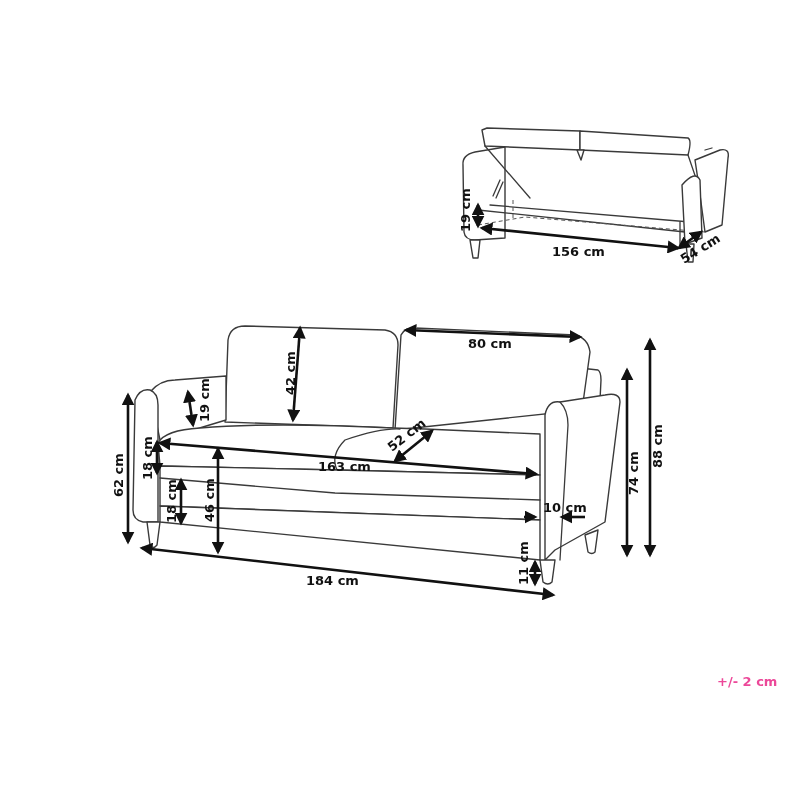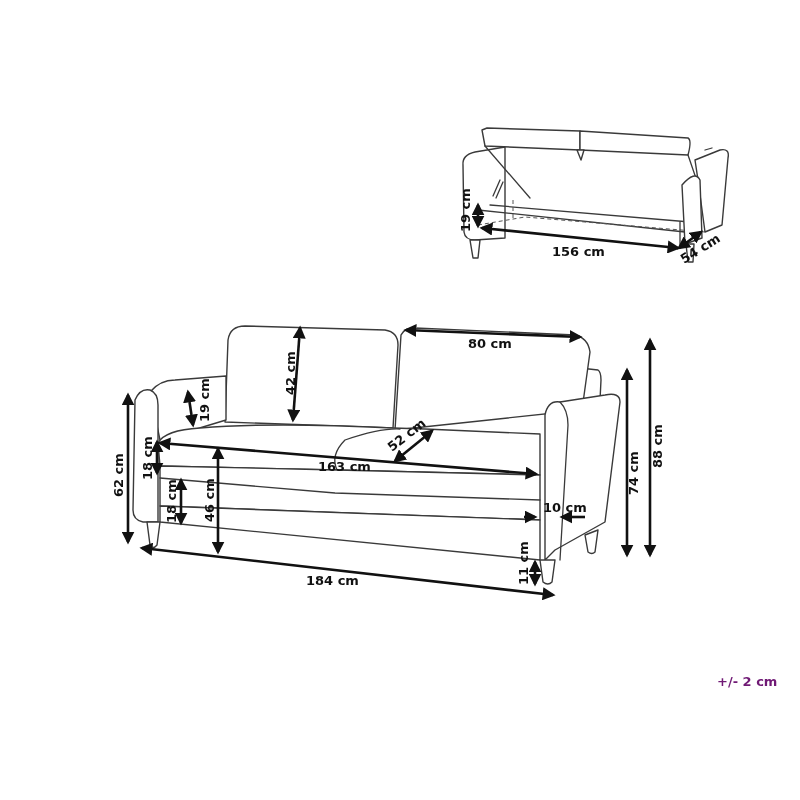--- a/index.html
+++ b/index.html
@@ -3,21 +3,21 @@
 <meta charset="utf-8">
 <style>
   html, body { margin: 0; padding: 0; background: #ffffff; }
   body { width: 800px; height: 800px; position: relative; overflow: hidden; font-family: "DejaVu Sans", sans-serif; }
   svg { position: absolute; left: 0; top: 0; }
   .ln { fill: #ffffff; stroke: #3a3a3a; stroke-width: 1.4; stroke-linejoin: round; stroke-linecap: round; }
   .ln2 { fill: none; stroke: #3a3a3a; stroke-width: 1.3; stroke-linecap: round; }
   .dash { fill: none; stroke: #555; stroke-width: 1; stroke-dasharray: 4 3; }
   .dim { stroke: #111; stroke-width: 2.6; fill: none; }
   .lbl { font-family: "DejaVu Sans", sans-serif; font-weight: bold; font-size: 13px; fill: #111; }
-  .tol { position: absolute; left: 717px; top: 674px; font-weight: bold; font-size: 13px; color: #701a75; font-family: "DejaVu Sans", sans-serif; }
+  .tol { position: absolute; left: 717px; top: 674px; font-weight: bold; font-size: 13px; color: #ec4899; font-family: "DejaVu Sans", sans-serif; }
 </style>
 </head>
 <body>
 
 <svg width="800" height="800" viewBox="0 0 800 800">
   <defs>
     <marker id="ah" viewBox="0 0 10 10" refX="8" refY="5" markerWidth="5" markerHeight="5" orient="auto-start-reverse">
       <path d="M0,0 L10,5 L0,10 z" fill="#111"></path>
     </marker>
   </defs>

